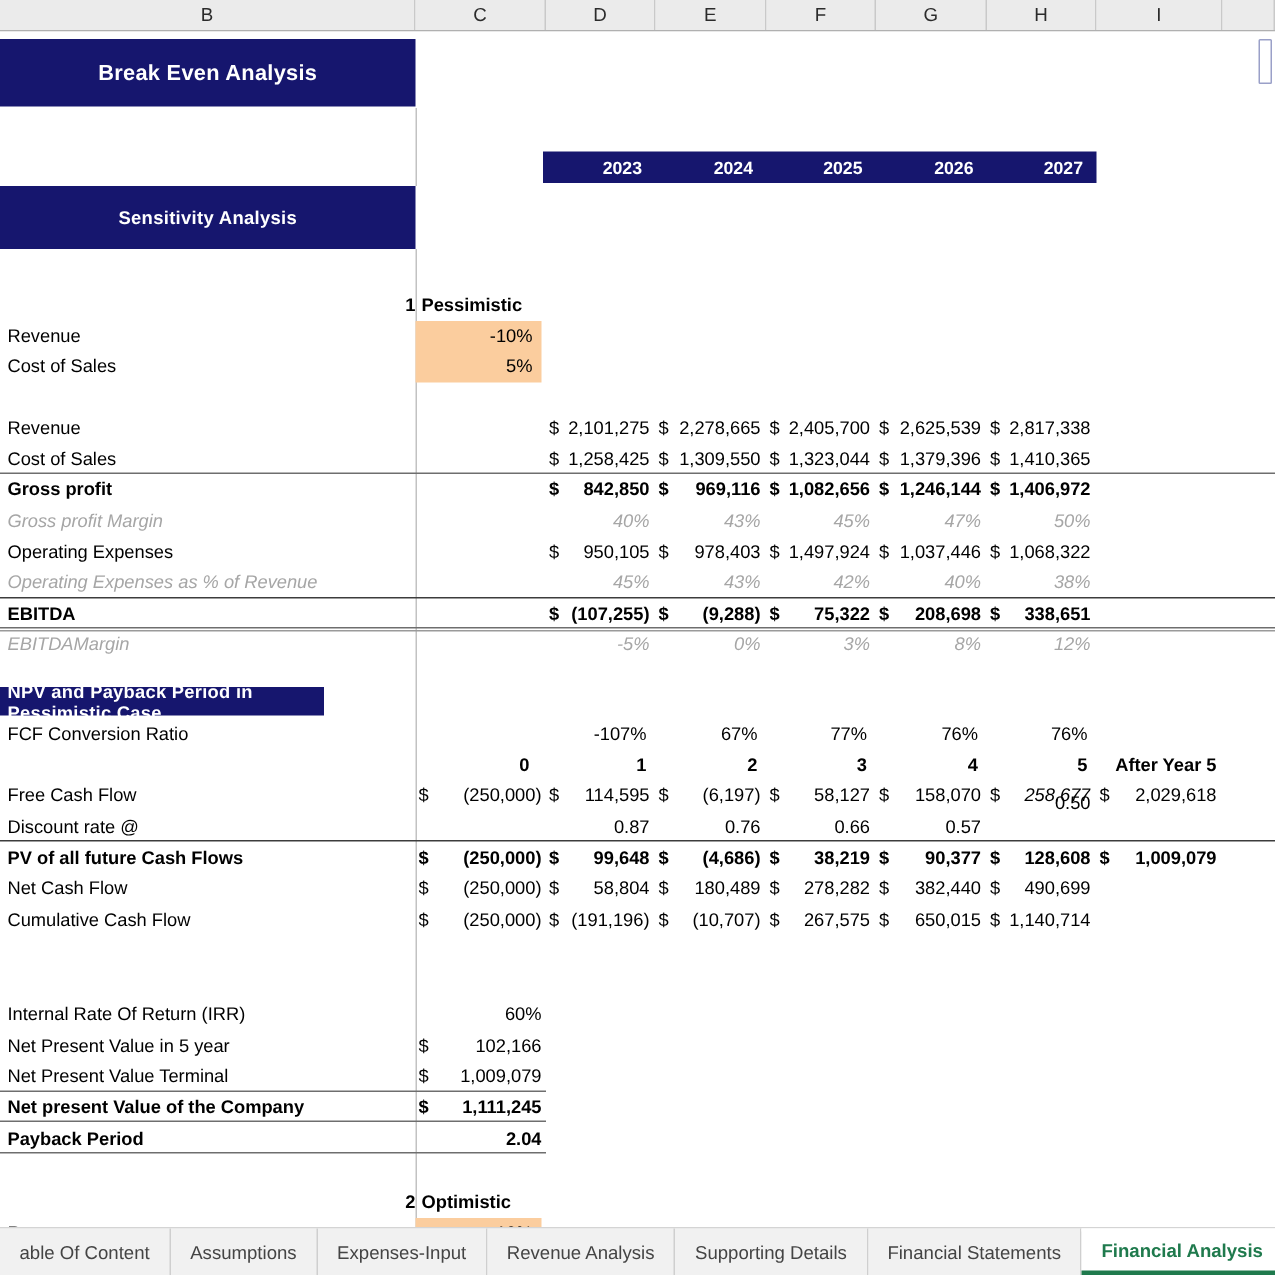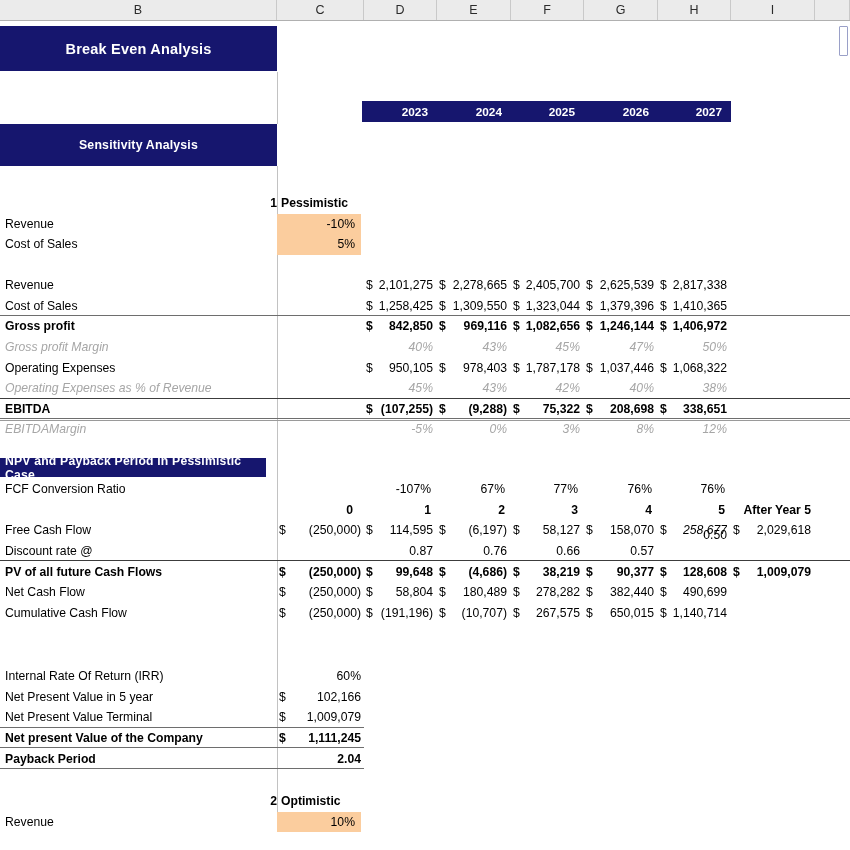--- a/index.html
+++ b/index.html
@@ -141,21 +141,21 @@
         <div class="yearcell" style="left: 75px; width: 74px;">2024</div>
         <div class="yearcell" style="left: 149px; width: 73px;">2025</div>
         <div class="yearcell" style="left: 222px; width: 74px;">2026</div>
         <div class="yearcell" style="left: 296px; width: 73px;">2027</div>
       </div>
 
     <div class="banner" style="left:0; top:103px; width:277px; height:42px;">
       <span class="banner-sm">Sensitivity Analysis</span>
     </div>
 
-    <div class="banner banner-left" style="left:0; top:437px; width:266px; height:19px;">
+    <div class="banner banner-left" style="left:0; top:437px; width:216px; height:19px;">
       <span>NPV and Payback Period in Pessimistic Case</span>
     </div>
 
     <div class="vline" style="left:277px; top:51px;  height:52px;"></div>
     <div class="vline" style="left:277px; top:145px; height:652px;"></div>
 
     <div id="dyn">
         <div class="cell bold" style="left: 0px; top: 172px; width: 277px; height: 20.6px;">
           <div class="v-mid r ">1</div>
         </div>
@@ -304,21 +304,21 @@
         <div class="cell " style="left: 439px; top: 336.4px; width: 12px; height: 20.6px;">
           <div class="v-mid l">$</div>
         </div>
         <div class="cell " style="left: 447px; top: 336.4px; width: 60px; height: 20.6px;">
           <div class="v-mid r ">978,403</div>
         </div>
         <div class="cell " style="left: 513px; top: 336.4px; width: 12px; height: 20.6px;">
           <div class="v-mid l">$</div>
         </div>
         <div class="cell " style="left: 521px; top: 336.4px; width: 59px; height: 20.6px;">
-          <div class="v-mid r ">1,787,178</div>
+          <div class="v-mid r ">1,497,924</div>
         </div>
         <div class="cell " style="left: 586px; top: 336.4px; width: 12px; height: 20.6px;">
           <div class="v-mid l">$</div>
         </div>
         <div class="cell " style="left: 594px; top: 336.4px; width: 60px; height: 20.6px;">
           <div class="v-mid r ">1,037,446</div>
         </div>
         <div class="cell " style="left: 660px; top: 336.4px; width: 12px; height: 20.6px;">
           <div class="v-mid l">$</div>
         </div>
@@ -678,14 +678,23 @@
         </div>
         <div class="cell " style="left: 277px; top: 790.6px; width: 78px; height: 20.6px;">
           <div class="v-mid r ">10%</div>
         </div>
       </div>
 
   </div>
 
   <div class="scroll-nub"></div>
 
+  <div class="tabbar" id="tabbar">
+      <div class="tab">able Of Content</div>
+      <div class="tab">Assumptions</div>
+      <div class="tab">Expenses-Input</div>
+      <div class="tab">Revenue Analysis</div>
+      <div class="tab">Supporting Details</div>
+      <div class="tab">Financial Statements</div>
+      <div class="tab active">Financial Analysis</div>
+    </div>
 
 </div>
 
 </body></html>

